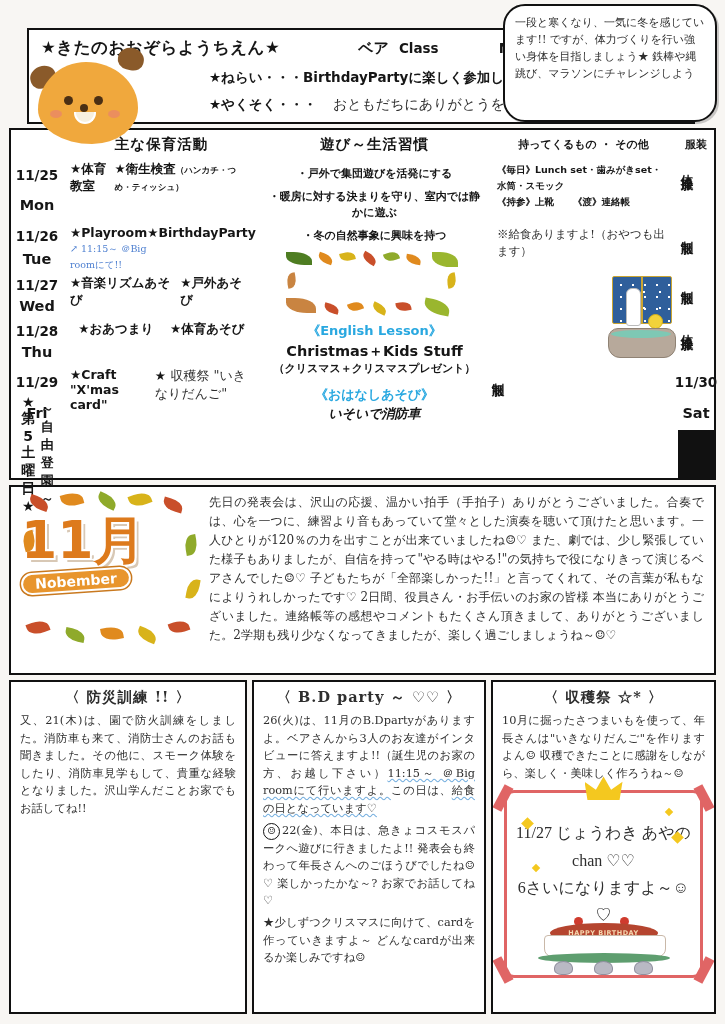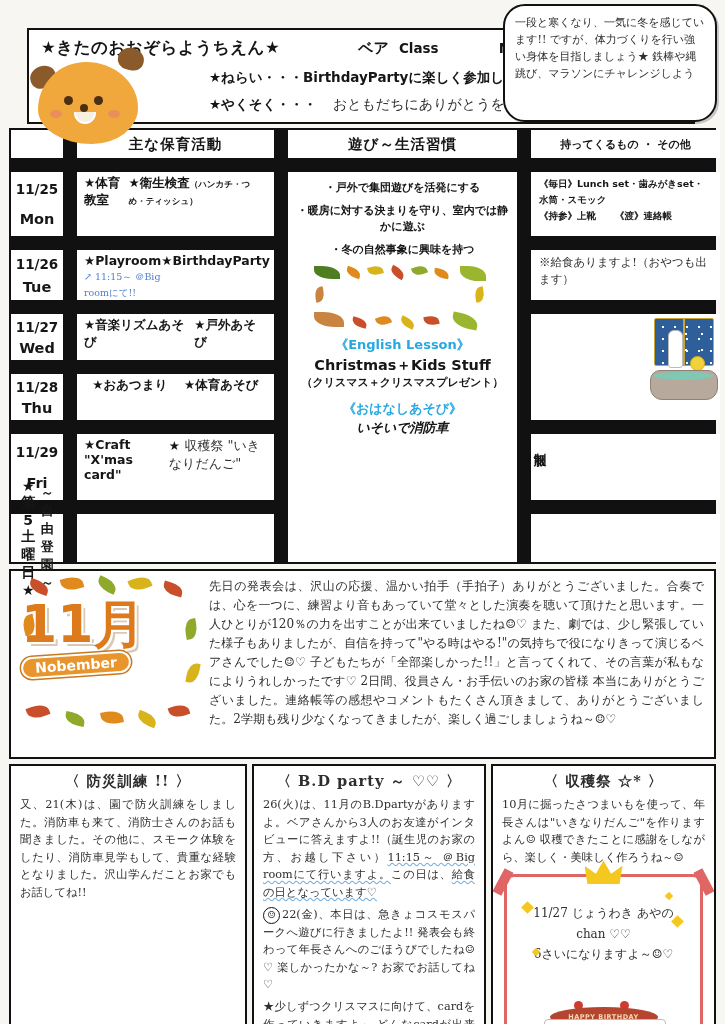--- a/index.html
+++ b/index.html
@@ -39,21 +39,21 @@
   .bear .cheek.l{left:22px;} .bear .cheek.r{left:80px;}
 
   
   .cloud{position:absolute;right:8px;top:4px;width:214px;height:118px;background:#fff;
          border:2.5px solid #111;border-radius:22px;z-index:5;padding:8px 10px;box-sizing:border-box;
          box-shadow:2px 2px 0 #1113;}
   .cloud .t{font-size:11px;line-height:1.55;}
 
   
   .sched{margin-top:4px;display:grid;grid-template-columns:52px 197px 229px 189px 36px;
-         grid-template-rows:28px 64px 50px 46px 46px 66px 48px;background:#111;gap:14px;
+         grid-template-rows:28px 64px 50px 46px 46px 66px 48px;background:#111;gap:0;
          border:2.5px solid #111;width:703px;box-sizing:content-box;}
   .sched>div{background:#fff;position:relative;box-sizing:border-box;}
   .th{display:flex;align-items:center;justify-content:center;font-weight:800;font-size:14.5px;letter-spacing:1px;}
   .th.small{font-size:11px;letter-spacing:0;}
   .c-date{display:flex;flex-direction:column;align-items:center;justify-content:space-around;
           font-weight:800;padding:2px 0;}
   .c-date .d{font-size:13.5px;} .c-date .w{font-size:14.5px;}
   .c-act{padding:3px 7px;display:flex;flex-direction:row;justify-content:space-around;}
   .c-act .a{font-size:12.5px;font-weight:800;}
   .c-act .sub{font-size:8.5px;font-weight:700;}
@@ -106,21 +106,21 @@
   .sec1{width:238px;} .sec2{width:234px;} .sec3{flex:1;}
   .sec .ttl{text-align:center;font-size:14.5px;font-weight:700;letter-spacing:1px;margin:0 0 5px;}
   .sec p{margin:0 0 4px;font-size:11.3px;line-height:1.56;text-align:justify;}
   .wavy{text-decoration:underline;text-decoration-style:wavy;text-decoration-color:#74aede;}
   .bd-ic{display:inline-block;width:15px;height:15px;border:1.5px solid #111;border-radius:50%;
      text-align:center;line-height:13px;font-size:10px;margin-right:2px;}
 
   
   .bframe{margin:8px 2px 0;border:3.5px solid #e06565;border-radius:10px;position:relative;
      height:188px;padding:26px 8px 6px;box-sizing:border-box;text-align:center;}
-  .bframe .ln{font-size:12px;line-height:1.7;}
+  .bframe .ln{font-size:16px;line-height:1.7;font-family:Liberation Serif, serif;}
   .crown{position:absolute;top:-17px;left:50%;transform:translateX(-50%);width:38px;height:24px;
      background:#f4c81f;clip-path:polygon(8% 100%,0 22%,30% 55%,50% 0,70% 55%,100% 22%,92% 100%);z-index:2;}
   .spark{position:absolute;width:9px;height:9px;background:#f4c81f;transform:rotate(45deg);}
   .ribbon{position:absolute;width:10px;height:26px;background:#e06565;}
   .rb1{left:-9px;top:-8px;transform:rotate(28deg);} .rb2{right:-9px;top:-8px;transform:rotate(-28deg);}
   .rb3{left:-9px;bottom:-8px;transform:rotate(-28deg);} .rb4{right:-9px;bottom:-8px;transform:rotate(28deg);}
   .cake{position:absolute;left:50%;transform:translateX(-50%);bottom:0;width:136px;height:58px;}
   .cake .straw{position:absolute;top:0;width:9px;height:9px;background:#cf3b2e;border-radius:50%;}
   .cake .top{position:absolute;top:6px;left:14px;width:108px;height:20px;background:#b5452f;
      border-radius:50%;color:#f6d8b0;font-size:6.5px;font-weight:800;display:flex;align-items:center;

